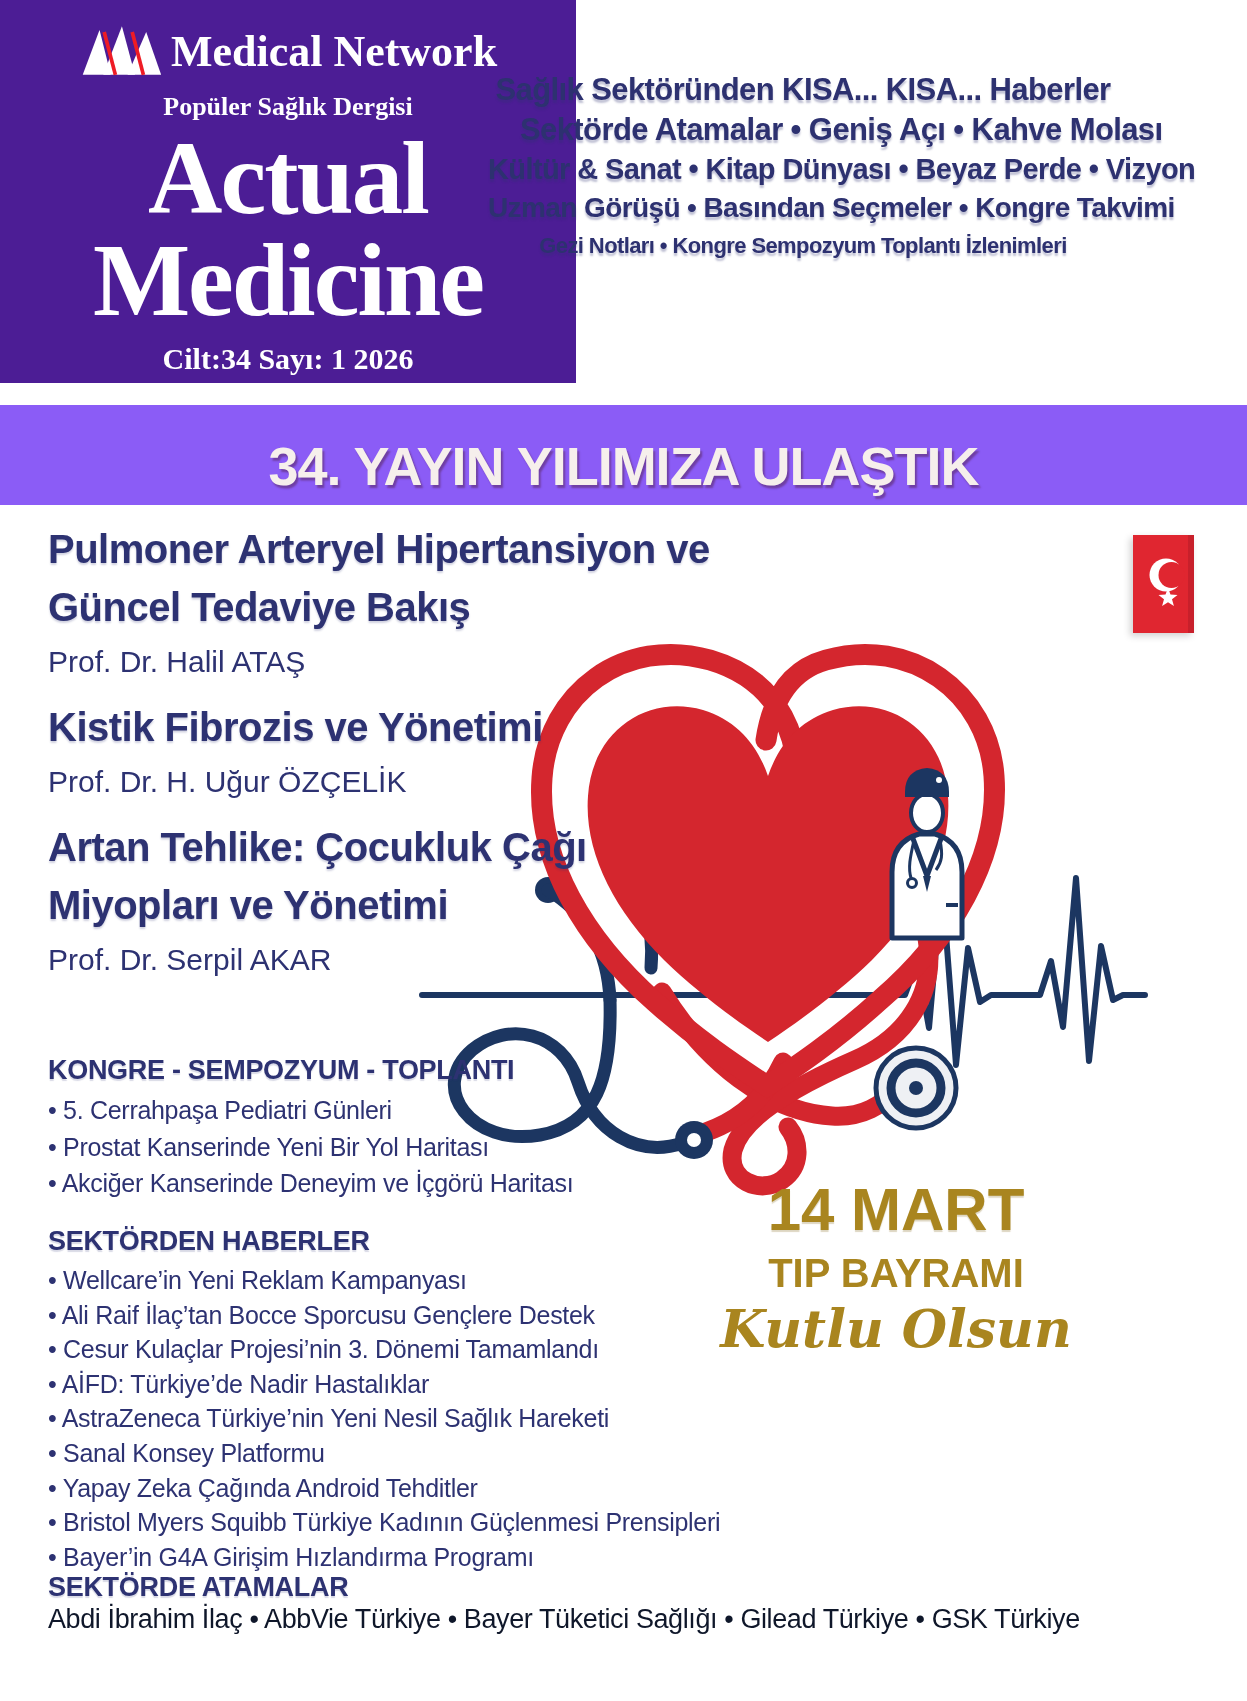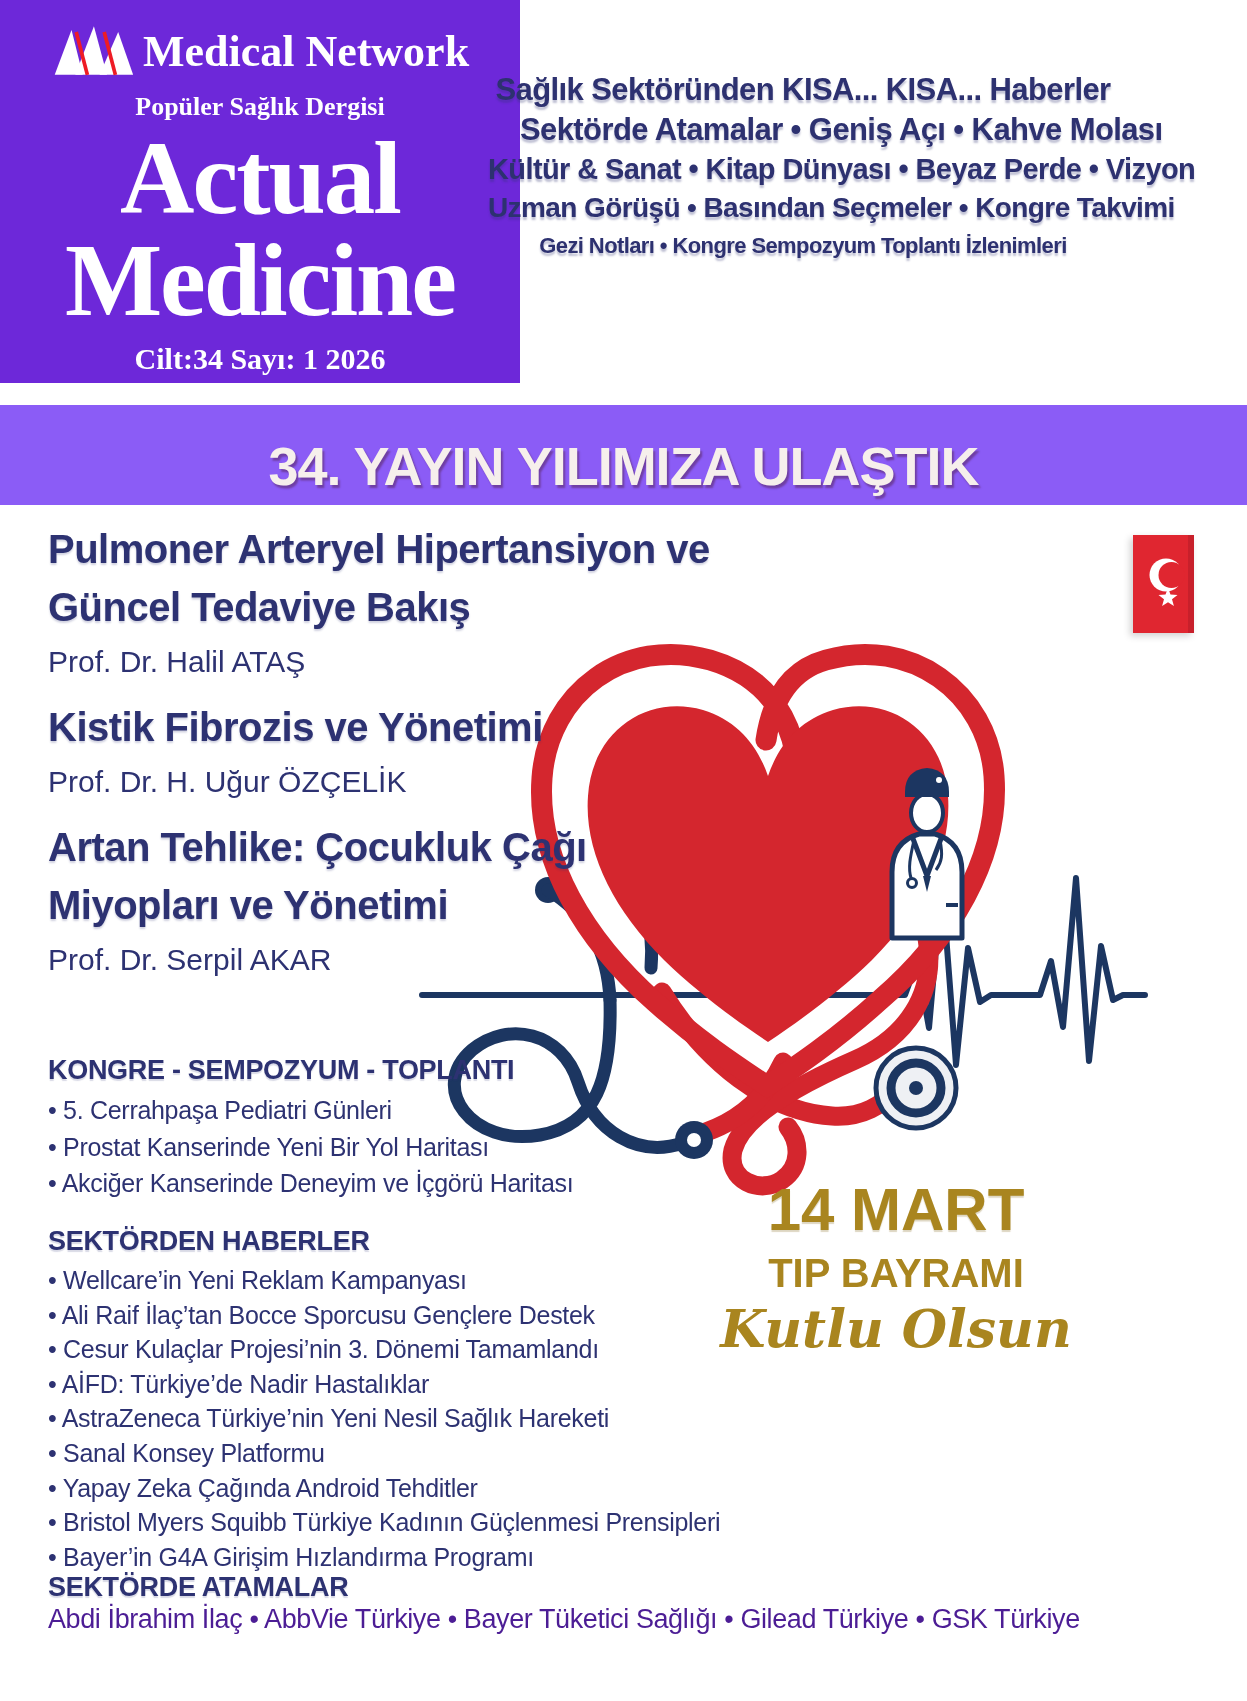--- a/index.html
+++ b/index.html
@@ -2,21 +2,21 @@
 <html><head>
 <meta charset="utf-8">
 <style>
   html,body{margin:0;padding:0;background:#ffffff;}
   #page{
     position:relative;width:1247px;height:1701px;background:#ffffff;overflow:hidden;
     font-family:"Liberation Sans",sans-serif;
   }
   
   .masthead{
-    position:absolute;left:0;top:0;width:520px;height:383px;background:#6d28d9;color:#fff;
+    position:absolute;left:0;top:0;width:576px;height:383px;background:#4c1d95;color:#fff;
   }
   .brandrow{position:absolute;left:0;top:26px;width:100%;display:flex;justify-content:center;align-items:center;gap:8px;}
   .brandname{font-family:"Liberation Serif",serif;font-weight:bold;font-size:44px;line-height:50px;white-space:nowrap;}
   .tagline{position:absolute;left:0;top:92px;width:100%;text-align:center;font-family:"Liberation Serif",serif;font-weight:bold;font-size:26px;}
   .mag-title{position:absolute;left:0;width:100%;text-align:center;font-family:"Liberation Serif",serif;font-weight:bold;letter-spacing:-2px;}
   .mag-title.l1{top:126px;font-size:103px;line-height:104px;}
   .mag-title.l2{top:228px;font-size:103px;line-height:104px;}
   .issue{position:absolute;left:0;top:342px;width:100%;text-align:center;font-family:"Liberation Serif",serif;font-weight:bold;font-size:30px;}
   
   .topics{
@@ -53,21 +53,21 @@
   .sec-head{font-weight:bold;font-size:27px;letter-spacing:-0.3px;color:#2d3272;white-space:nowrap;
     text-shadow:0 2px 1px rgba(45,50,114,0.18);}
   ul.blist{list-style:none;margin:6px 0 0 0;padding:0;}
   ul.blist li{font-size:25px;letter-spacing:-0.3px;white-space:nowrap;color:#2d3272;}
   ul.blist li::before{content:"• ";}
   .congress{top:1055px;}
   .congress li{line-height:36.5px;}
   .sector{top:1226px;}
   .sector li{line-height:34.6px;}
   .appoint-head{position:absolute;left:48px;top:1572px;z-index:3;}
-  .appoint-line{position:absolute;left:48px;top:1604px;z-index:3;color:#4c1d95;font-size:27px;letter-spacing:-0.4px;white-space:nowrap;}
+  .appoint-line{position:absolute;left:48px;top:1604px;z-index:3;color:#0f172a;font-size:27px;letter-spacing:-0.4px;white-space:nowrap;}
   
   .celebrate{position:absolute;left:676px;top:1178px;width:440px;text-align:center;color:#a9851f;z-index:3;}
   .cel-date{font-size:60px;font-weight:bold;line-height:64px;letter-spacing:0px;white-space:nowrap;text-shadow:0 2px 1px rgba(120,90,10,0.25);}
   .cel-event{font-size:40px;font-weight:bold;line-height:46px;margin-top:8px;white-space:nowrap;}
   .cel-wish{font-family:"DejaVu Serif","Liberation Serif",serif;font-style:italic;font-weight:bold;font-size:52px;line-height:58px;margin-top:4px;white-space:nowrap;}
 </style>
 </head>
 <body>
 
 <div id="page">

